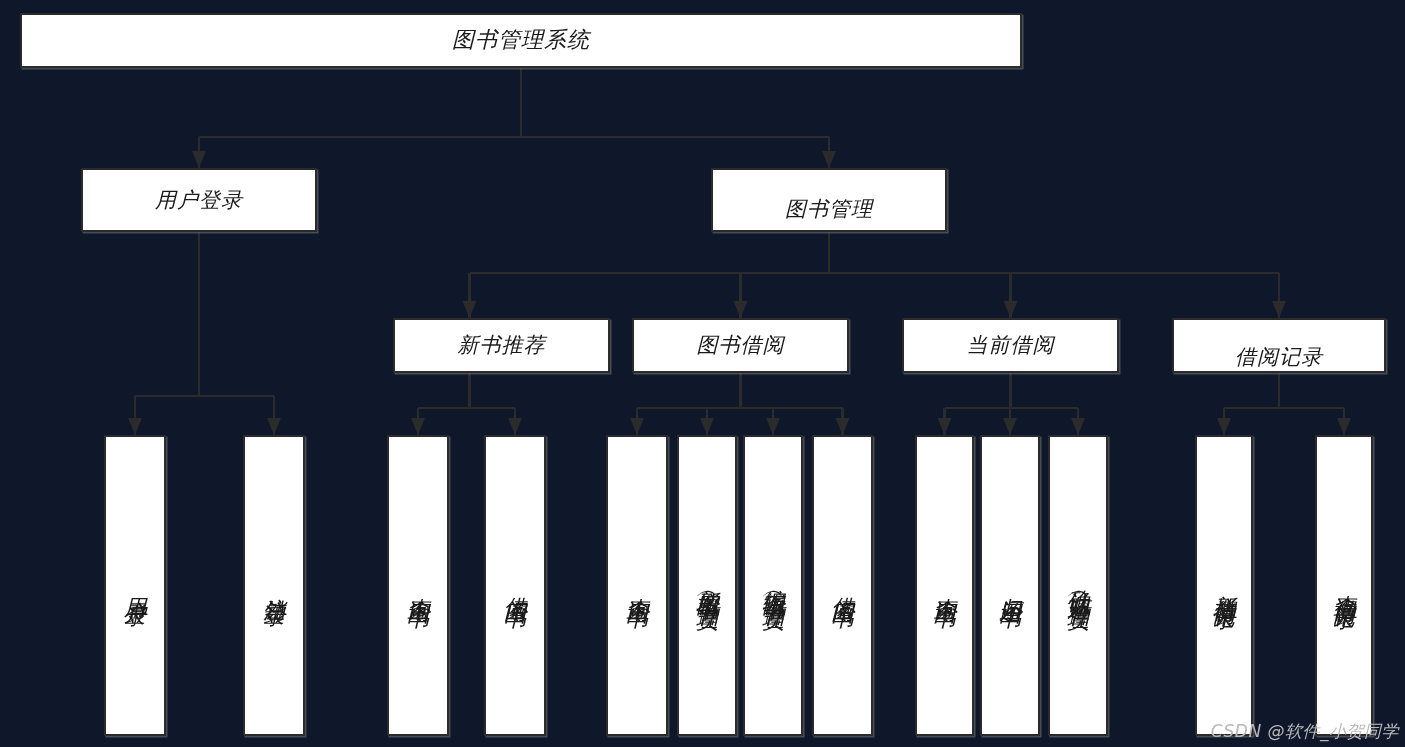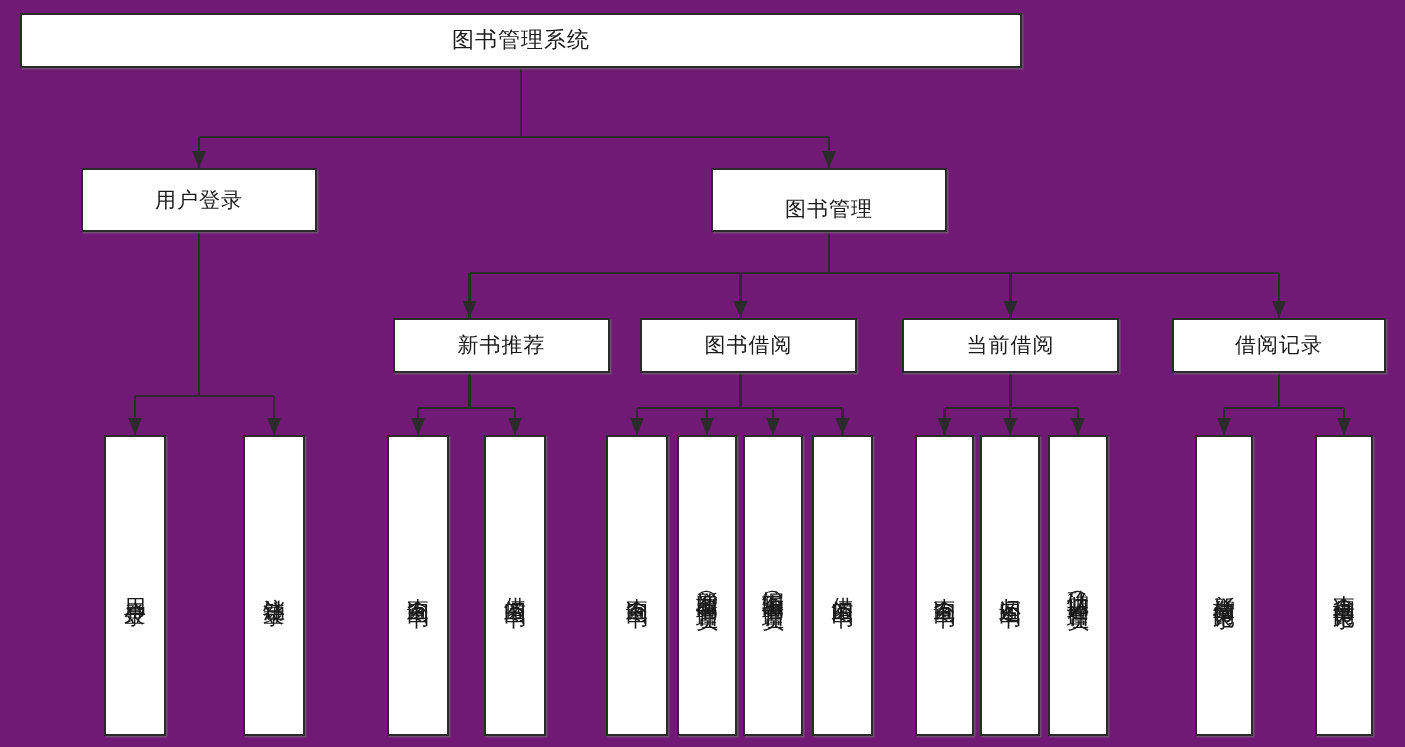--- a/index.html
+++ b/index.html
@@ -2,21 +2,21 @@
 <html><head>
 <meta charset="utf-8">
 <title>图书管理系统 结构图</title>
 <style>
   html,body{margin:0;padding:0;background:#ffffff;}
   body{
     width:1405px;height:747px;
     font-family:"DejaVu Sans","Liberation Sans",sans-serif;
     overflow:hidden;position:relative;
   }
-  #diagram-root{position:relative;width:1405px;height:747px;background:#701a75;}
+  #diagram-root{position:relative;width:1405px;height:747px;background:#0f172a;font-style:italic;}
   svg#tree-canvas{position:absolute;left:0;top:0;width:1405px;height:747px;}
 
   .node-box{
     position:absolute;
     background:#ffffff;
     border:2px solid #2b2b2b;
     box-sizing:border-box;
     box-shadow:1.5px 1.5px 0 0 rgba(120,120,120,0.55);
     display:flex;
     align-items:center;
@@ -116,27 +116,27 @@
       </div>
       <div class="node-box" style="left: 81px; top: 168px; width: 236px; height: 64px; border-color: rgb(43, 43, 43); background: rgb(255, 255, 255);">
         <span class="node-label" style="color: rgb(26, 26, 26);">用户登录</span>
       </div>
       <div class="node-box" style="left: 711px; top: 168px; width: 236px; height: 64px; border-color: rgb(43, 43, 43); background: rgb(255, 255, 255);">
         <span class="node-label" style="color: rgb(26, 26, 26); margin-top: 18px;">图书管理</span>
       </div>
       <div class="node-box" style="left: 361px; top: 318px; width: 217px; height: 55px; border-color: rgb(43, 43, 43); background: rgb(255, 255, 255); margin-left: 32px;">
         <span class="node-label" style="color: rgb(26, 26, 26);">新书推荐</span>
       </div>
-      <div class="node-box" style="left: 632px; top: 318px; width: 217px; height: 55px; border-color: rgb(43, 43, 43); background: rgb(255, 255, 255); margin-left: 8px;">
+      <div class="node-box" style="left: 632px; top: 318px; width: 217px; height: 55px; border-color: rgb(43, 43, 43); background: rgb(255, 255, 255);">
         <span class="node-label" style="color: rgb(26, 26, 26);">图书借阅</span>
       </div>
       <div class="node-box" style="left: 902px; top: 318px; width: 217px; height: 55px; border-color: rgb(43, 43, 43); background: rgb(255, 255, 255);">
         <span class="node-label" style="color: rgb(26, 26, 26); text-align: right;">当前借阅</span>
       </div>
-      <div class="node-box" style="left: 1172px; top: 318px; width: 214px; height: 55px; border-color: rgb(43, 43, 43); background: rgb(255, 255, 255);">
+      <div class="node-box" style="left: 1172px; top: 318px; width: 214px; height: 55px; border-color: rgb(43, 43, 43); background: rgb(255, 255, 255); align-items: flex-end;">
         <span class="node-label" style="color: rgb(26, 26, 26);">借阅记录</span>
       </div>
       <div class="node-box vertical" style="left: 104px; top: 435px; width: 62px; height: 301px; border-color: rgb(43, 43, 43); background: rgb(255, 255, 255);">
         <span class="node-label" style="color: rgb(26, 26, 26);">用户登录</span>
       </div>
       <div class="node-box vertical" style="left: 243px; top: 435px; width: 62px; height: 301px; border-color: rgb(43, 43, 43); background: rgb(255, 255, 255);">
         <span class="node-label" style="color: rgb(26, 26, 26);">注销登录</span>
       </div>
       <div class="node-box vertical" style="left: 387px; top: 435px; width: 62px; height: 301px; border-color: rgb(43, 43, 43); background: rgb(255, 255, 255);">
         <span class="node-label" style="color: rgb(26, 26, 26);">查询图书</span>
@@ -165,13 +165,14 @@
       <div class="node-box vertical" style="left: 1048px; top: 435px; width: 60px; height: 301px; border-color: rgb(43, 43, 43); background: rgb(255, 255, 255);">
         <span class="node-label" style="color: rgb(26, 26, 26);">确认归还（管理员）</span>
       </div>
       <div class="node-box vertical" style="left: 1195px; top: 435px; width: 58px; height: 301px; border-color: rgb(43, 43, 43); background: rgb(255, 255, 255);">
         <span class="node-label" style="color: rgb(26, 26, 26);">新增借阅记录</span>
       </div>
       <div class="node-box vertical" style="left: 1315px; top: 435px; width: 58px; height: 301px; border-color: rgb(43, 43, 43); background: rgb(255, 255, 255);">
         <span class="node-label" style="color: rgb(26, 26, 26);">查询借阅记录</span>
       </div>
     </div>
+  <div id="watermark">CSDN @软件_小贺同学</div>
 </div>
 
 </body></html>

